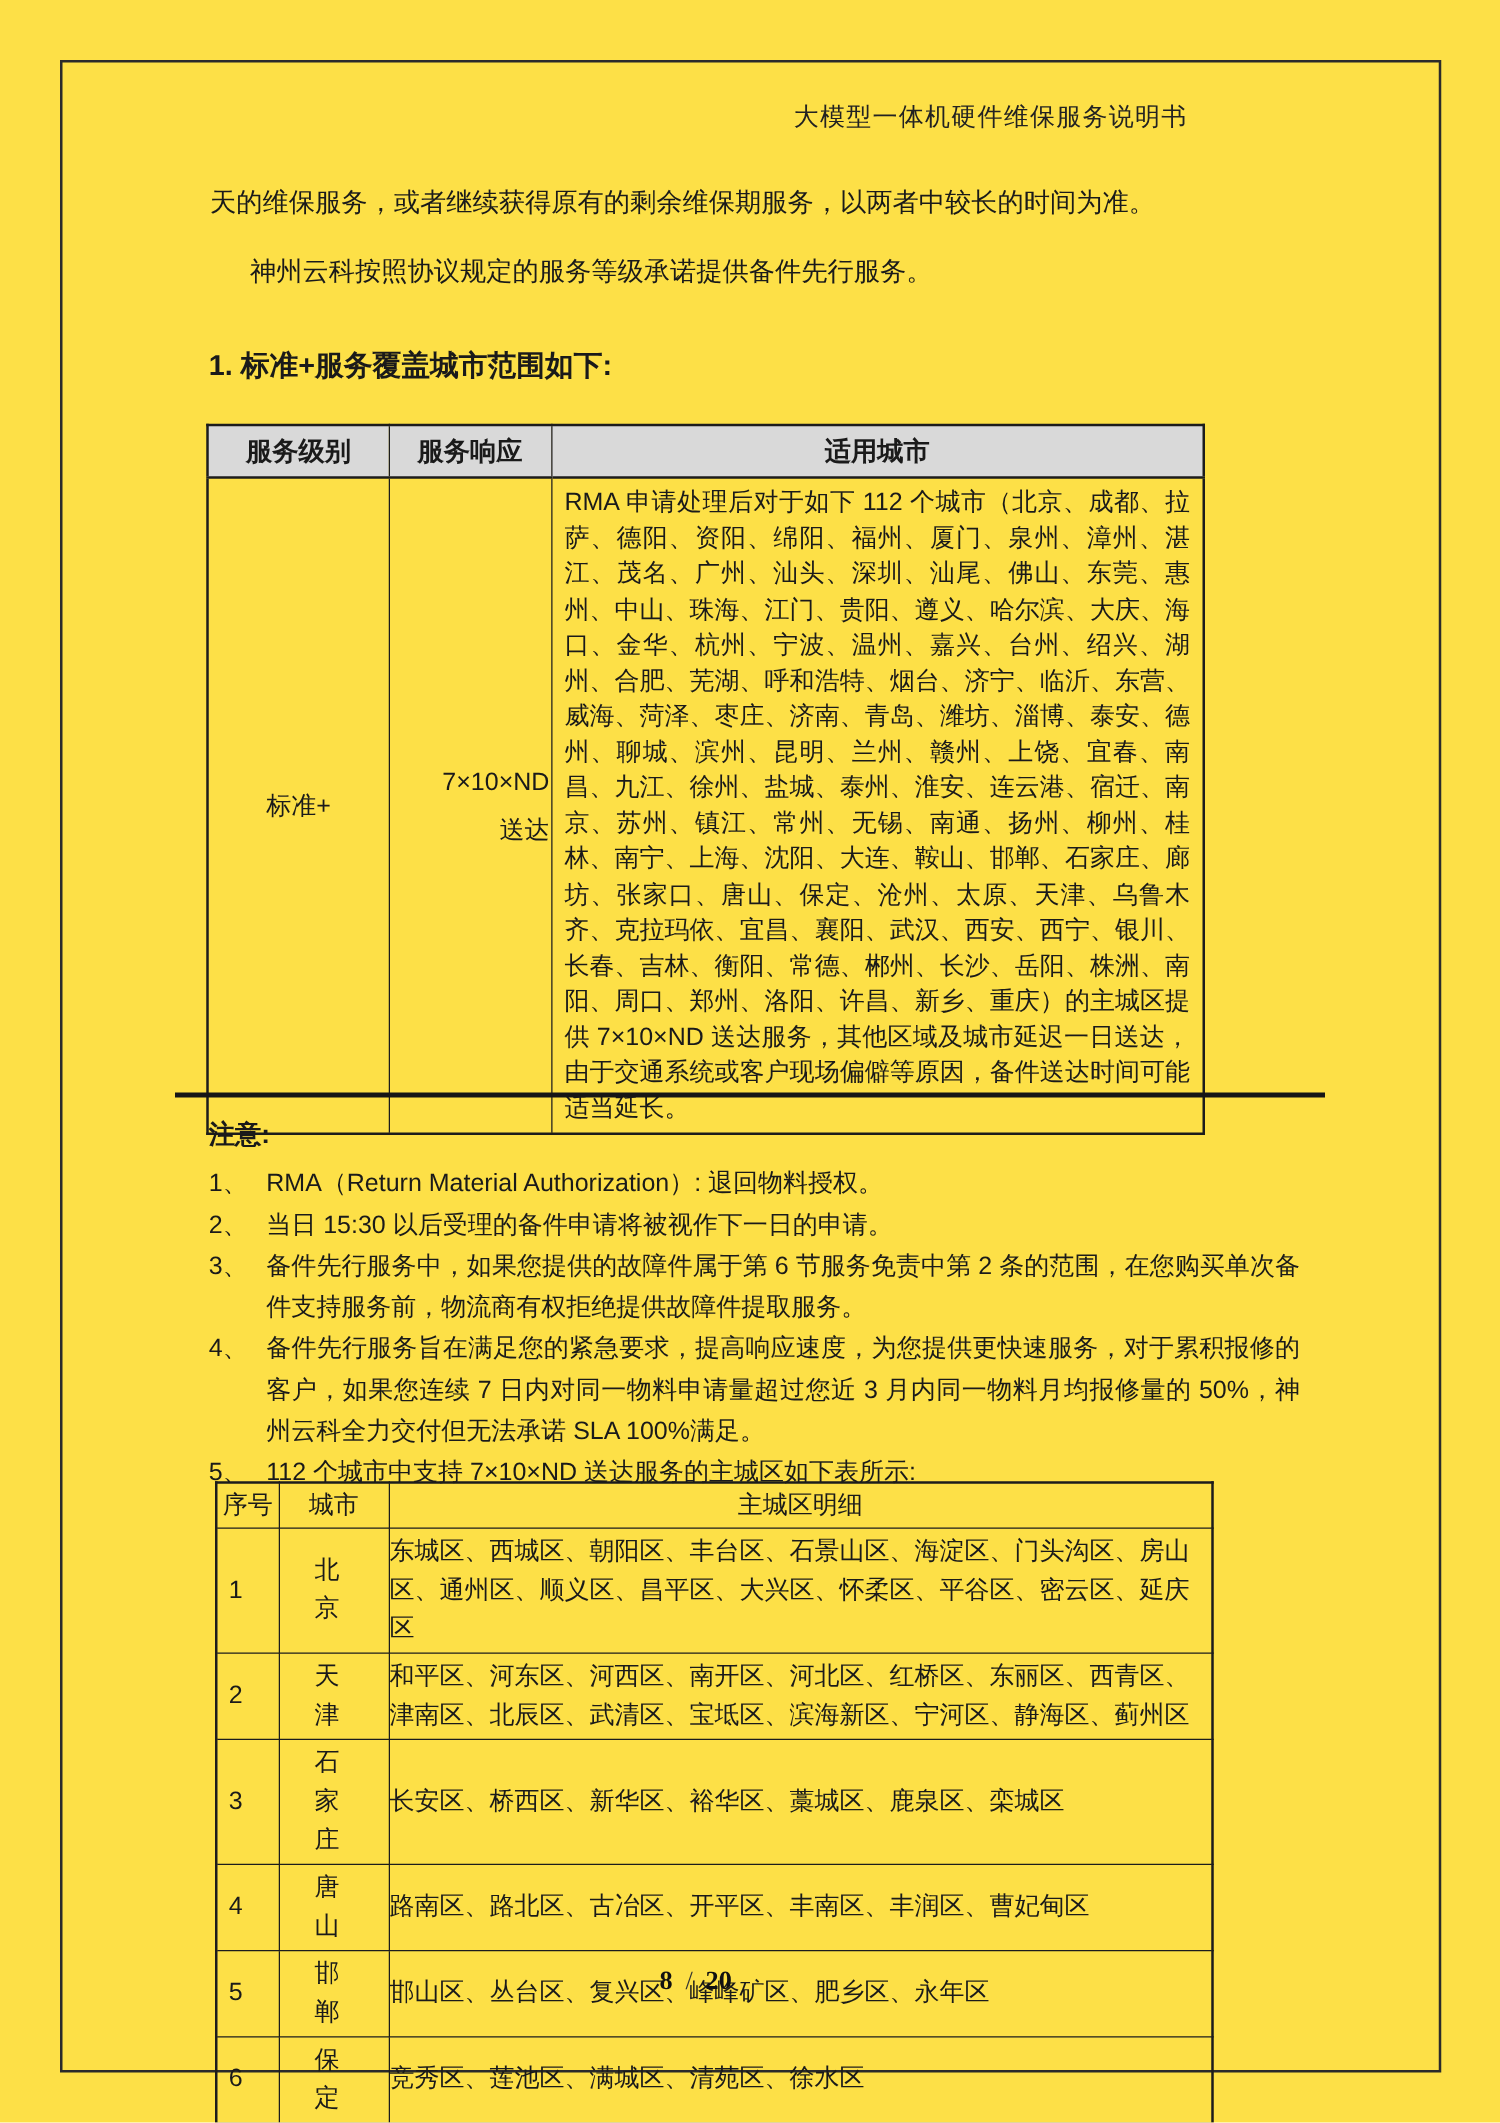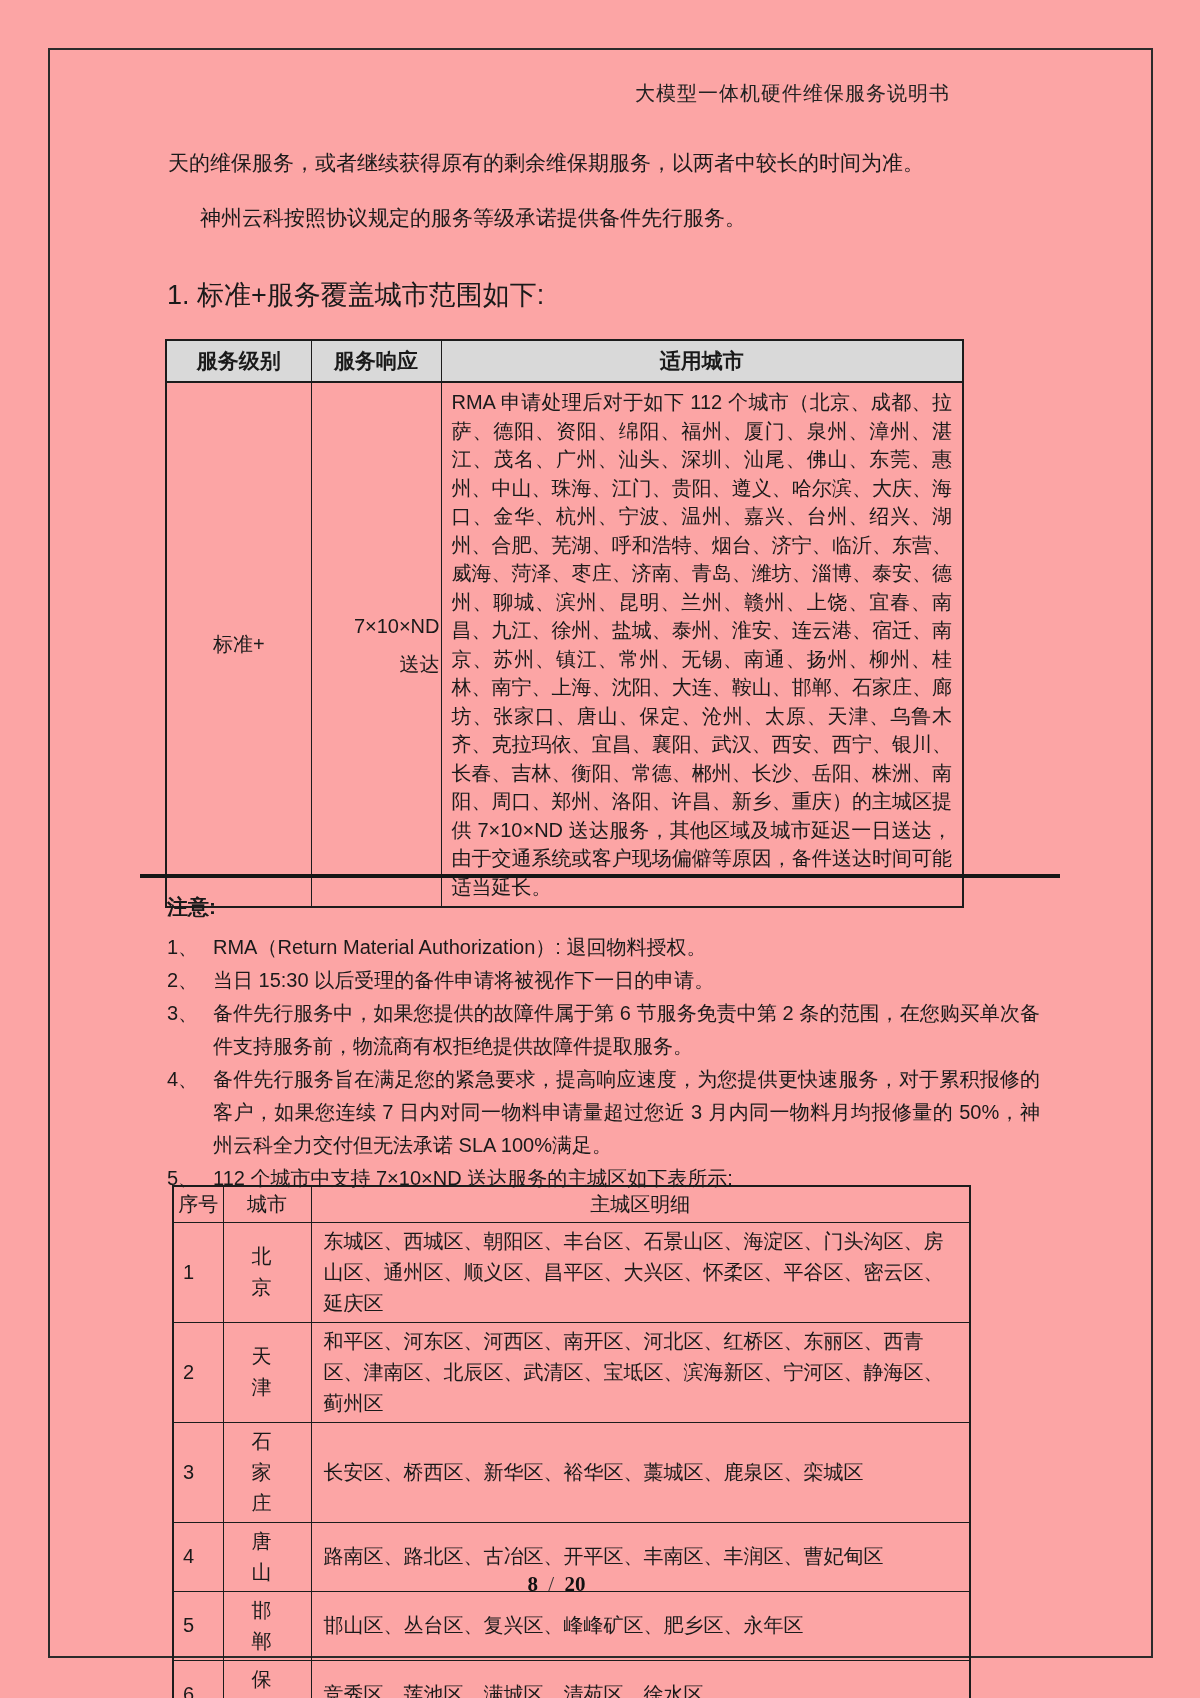--- a/index.html
+++ b/index.html
@@ -1,21 +1,21 @@
 <!DOCTYPE html>
 <html><head>
 <meta charset="utf-8">
 <style>
   * { box-sizing: border-box; }
   html, body { margin: 0; padding: 0; background: #ffffff; }
   .page {
     position: relative;
     width: 1200px;
     height: 1698px;
-    background: #fca5a5;
+    background: #fde047;
     font-family: "Liberation Sans", "DejaVu Sans", sans-serif;
     color: #1a1a1a;
     overflow: hidden;
   }
   .frame {
     position: absolute;
     left: 48px; top: 48px;
     width: 1105px; height: 1610px;
     border: 2px solid #2b2b2b;
   }
@@ -26,22 +26,22 @@
     font-size: 20px;
     letter-spacing: 1px;
     color: #222;
   }
   .para { position: absolute; margin: 0; font-size: 21px; line-height: 30px; }
   .para-1 { left: 168px; top: 148px; width: 885px; }
   .para-2 { left: 200px; top: 203px; width: 855px; }
   .section-heading {
     position: absolute;
     left: 167px; top: 277px;
-    font-size: 27px;
-    font-weight: normal;
+    font-size: 23px;
+    font-weight: bold;
   }
 
   
   .service-table {
     position: absolute;
     left: 165px; top: 339px;
     width: 797px;
     border-collapse: collapse;
     table-layout: fixed;
     font-size: 20px;
@@ -94,21 +94,21 @@
     border: 2px solid #1c1c1c;
   }
   .district-table th, .district-table td {
     border: 1px solid #1c1c1c;
     line-height: 31px;
     vertical-align: middle;
   }
   .district-table thead th { height: 36px; font-weight: normal; text-align: center; }
   .dt-no   { text-align: left; padding-left: 9px; }
   .dt-city { text-align: left; padding: 3px 28px; }
-  .dt-dist { padding: 3px 12px; text-align: left; }
+  .dt-dist { padding: 3px 0; text-align: left; }
   .row-tall  td { height: 68px; }
   .row-short td { height: 37px; }
 
   .footer {
     position: absolute;
     left: 0; top: 1572px;
     width: 1113px;
     text-align: center;
     font-family: "Liberation Serif", "DejaVu Serif", serif;
     font-size: 21px;

